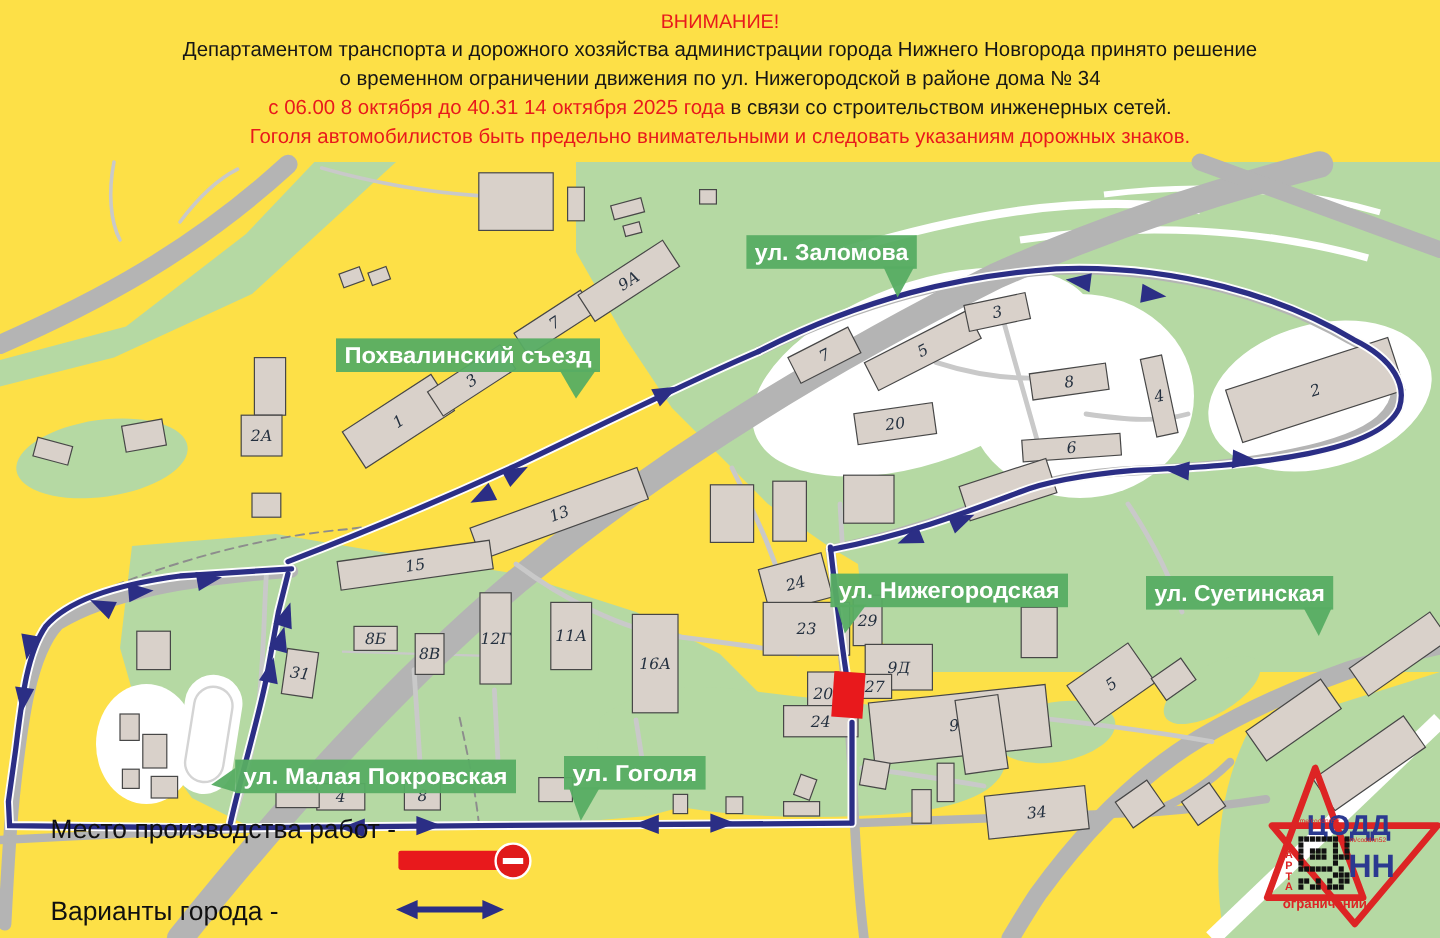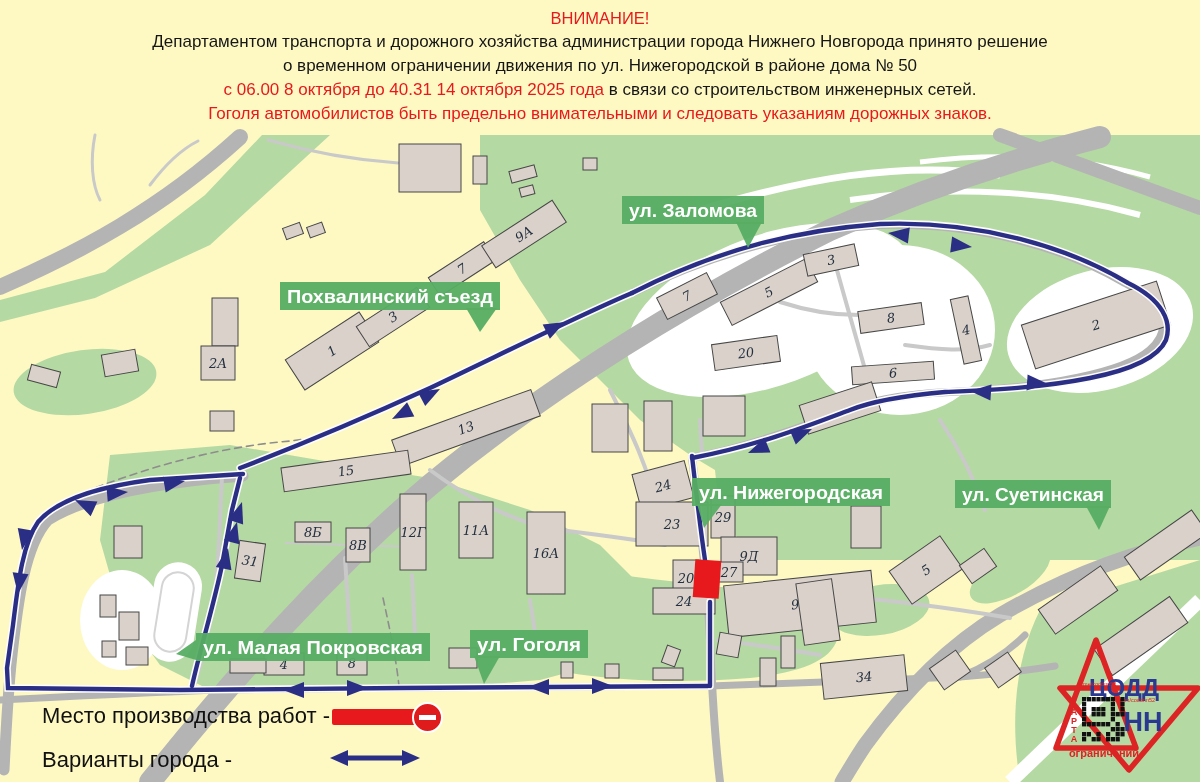--- a/index.html
+++ b/index.html
@@ -1,16 +1,16 @@
 <!DOCTYPE html>
 <html><head>
 <meta charset="utf-8">
 <style>
   html,body{margin:0;padding:0;background:#fff;}
-  #poster{position:relative;width:1200px;height:782px;background:#fef9c3;overflow:hidden;
+  #poster{position:relative;width:1200px;height:782px;background:#fde047;overflow:hidden;
           font-family:"Liberation Sans",sans-serif;}
   
   #header{position:absolute;top:6px;left:0;width:1200px;text-align:center;line-height:24px;z-index:30;}
   .h-title{font-size:16.5px;color:#e8191c;font-weight:400;}
   .h-line{font-size:17px;color:#161616;}
   .h-red{color:#e8191c;}
   
   #map-svg{position:absolute;top:0;left:0;z-index:1;}
   .bldg{fill:#d9d1ca;stroke:#474747;stroke-width:1;}
   .bldg-label{font-family:"DejaVu Serif",serif;font-style:italic;font-size:13px;fill:#24303f;
@@ -29,21 +29,21 @@
   #legend-arrow{position:absolute;left:330px;top:748px;z-index:31;}
 </style>
 </head>
 <body>
 
 <div id="poster">
 
   <div id="header">
     <div class="h-title">ВНИМАНИЕ!</div>
     <div class="h-line">Департаментом транспорта и дорожного хозяйства администрации города Нижнего Новгорода принято решение</div>
-    <div class="h-line">о временном ограничении движения по ул. Нижегородской в районе дома № 50</div>
+    <div class="h-line">о временном ограничении движения по ул. Нижегородской в районе дома № 34</div>
     <div class="h-line"><span class="h-red">с 06.00 8 октября до 40.31 14 октября 2025 года</span><span> в связи со строительством инженерных сетей.</span></div>
     <div class="h-line h-red">Гоголя автомобилистов быть предельно внимательными и следовать указаниям дорожных знаков.</div>
   </div>
 
   <svg id="map-svg" width="1200" height="782" viewBox="0 0 1200 782">
 
     <g>
       <polygon points="262,135 330,135 210,245 95,298 0,322 0,300 105,272 205,195" fill="#b5d9a3"></polygon>
       <ellipse cx="85" cy="382" rx="72" ry="32" fill="#b5d9a3" transform="rotate(-8 85 382)"></ellipse>
       <path d="M 480,135 L 1200,135 L 1200,560 L 1040,560 L 960,570 L 900,560 L 830,560 L 770,560
@@ -489,21 +489,21 @@
           <rect x="1082" y="737" width="4.2" height="4.4" fill="#111"></rect>
           <rect x="1091.6" y="737" width="4.2" height="4.4" fill="#111"></rect>
           <rect x="1096.4" y="737" width="4.2" height="4.4" fill="#111"></rect>
           <rect x="1106" y="737" width="4.2" height="4.4" fill="#111"></rect>
           <rect x="1110.8" y="737" width="4.2" height="4.4" fill="#111"></rect>
           <rect x="1115.6" y="737" width="4.2" height="4.4" fill="#111"></rect>
         </g>
     </g>
   </svg>
 
-  <div class="legend-label" style="left:42px;top:703px;">Место производства работ -</div>
+  <div class="legend-label" style="left:42px;top:678px;">Место производства работ -</div>
   <div id="legend-redbar"></div>
   <div id="legend-noentry">
       <div class="bar"></div>
     </div>
   <div class="legend-label" style="left:42px;top:747px;">Варианты города  -</div>
   <svg id="legend-arrow" width="90" height="20" viewBox="0 0 90 20">
     <line x1="14" y1="10" x2="76" y2="10" stroke="#2b2e85" stroke-width="5"></line>
     <polygon points="0,10 18,2 18,18" fill="#2b2e85"></polygon>
     <polygon points="90,10 72,2 72,18" fill="#2b2e85"></polygon>
   </svg>

